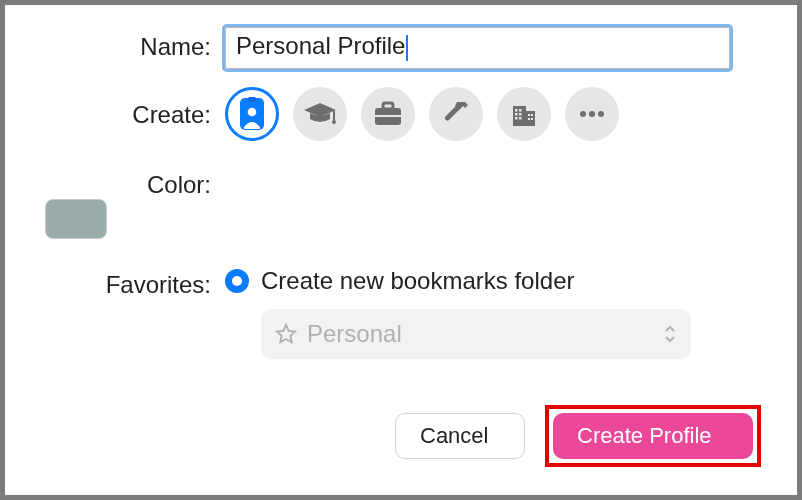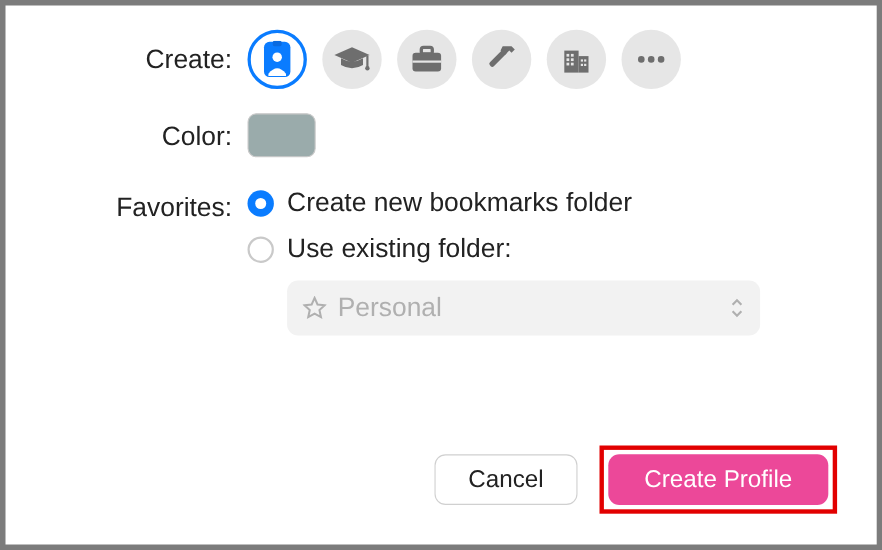--- a/index.html
+++ b/index.html
@@ -14,21 +14,21 @@
       border: 5px solid #7c7c7c;
       padding: 22px 40px 28px 40px;
       position: relative;
     }
     .row {
       display: flex;
       align-items: flex-start;
       margin-bottom: 18px;
     }
     .row.symbol-row { margin-bottom: 22px; }
-    .row.color-row { margin-bottom: 26px; }
+    .row.color-row { margin-bottom: 26px; flex-direction: column; }
     .label-col {
       width: 180px;
       text-align: right;
       padding-right: 14px;
       padding-top: 6px;
       font-size: 24px;
       color: #222;
     }
     .field-col { flex: 1; }
 
@@ -105,21 +105,21 @@
 
     .button-bar {
       position: absolute;
       right: 36px; bottom: 28px;
       display: flex; align-items: center; gap: 20px;
     }
     .btn {
       height: 46px;
       border-radius: 10px;
       font-size: 22px;
-      display: flex; align-items: center; justify-content: center;
+      display: flex; align-items: center; justify-content: flex-start;
       padding: 0 24px;
       cursor: pointer;
     }
     .btn-cancel {
       background: #fff;
       border: 1px solid #d0d0d0;
       color: #222;
       min-width: 130px;
     }
     .create-wrap {
@@ -131,20 +131,28 @@
       color: #fff;
       min-width: 200px;
       border: none;
     }
   </style>
 </head>
 <body>
 
 <div class="outer">
 
+  <div class="row">
+    <div class="label-col">Name:</div>
+    <div class="field-col">
+      <div class="text-input">
+        <span>Personal Profile</span><span class="caret"></span>
+      </div>
+    </div>
+  </div>
 
   <div class="row symbol-row">
     <div class="label-col" style="padding-top:14px;">Create:</div>
     <div class="field-col">
       <div class="symbol-list">
 
         <div class="sym selected-outer">
           <span>
             <svg width="26" height="34" viewBox="0 0 26 34">
               <rect x="1" y="1" width="24" height="32" rx="5" fill="#0a7cff"></rect>
@@ -227,24 +235,20 @@
 
   <div class="row">
     <div class="label-col">Favorites:</div>
     <div class="field-col favorites-block">
 
       <div class="radio-row">
         <div class="radio checked"></div>
         <span class="radio-label">Create new bookmarks folder</span>
       </div>
 
-      <div class="radio-row">
-        <div class="radio unchecked"></div>
-        <span class="radio-label">Use existing folder:</span>
-      </div>
 
       <div class="popup">
         <span class="star">
           <svg width="22" height="22" viewBox="0 0 24 24">
             <path d="M12 2 L14.9 8.5 L22 9.3 L16.8 14 L18.3 21 L12 17.5 L5.7 21 L7.2 14 L2 9.3 L9.1 8.5 Z" fill="none" stroke="#b0b0b0" stroke-width="2"></path>
           </svg>
         </span>
         <span class="popup-text">Personal</span>
         <span class="chev">
           <svg width="14" height="22" viewBox="0 0 14 22">

